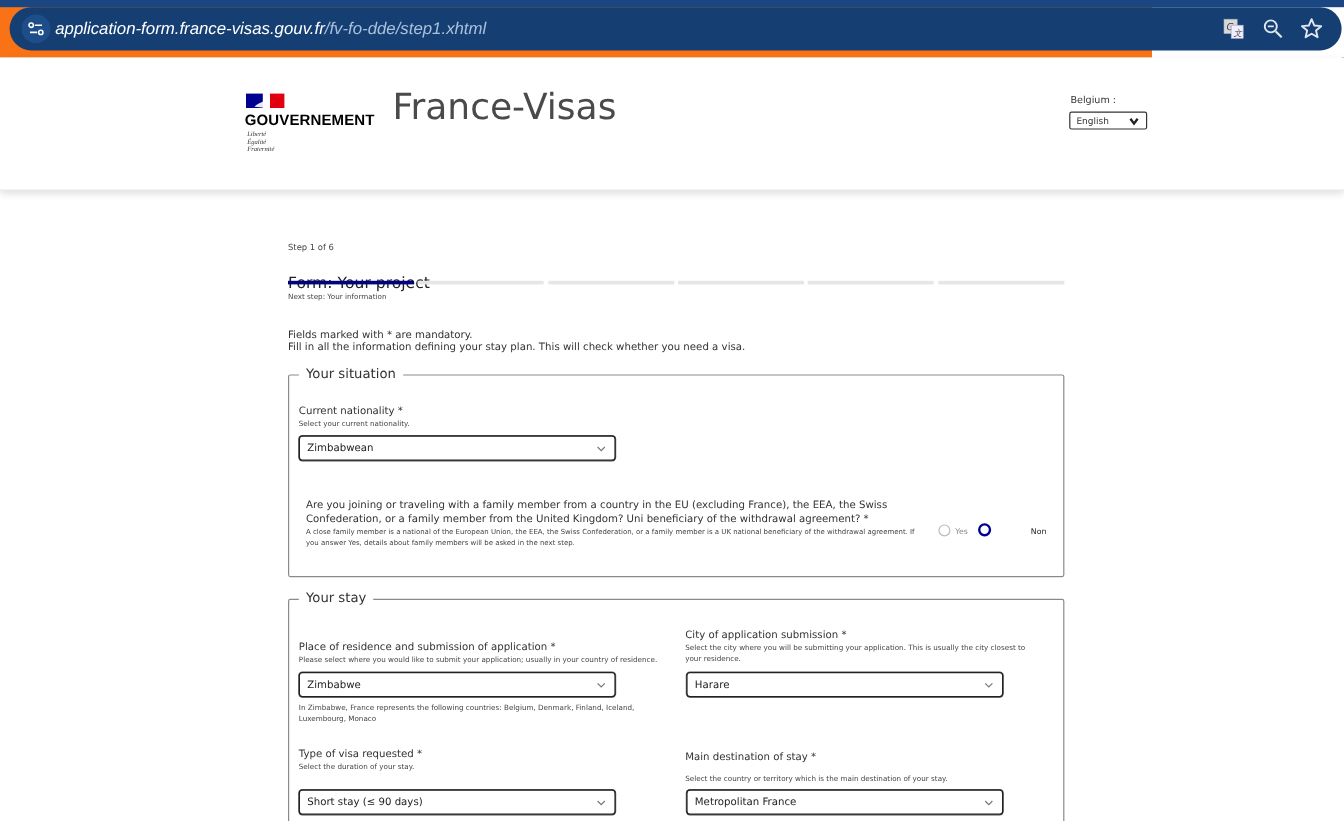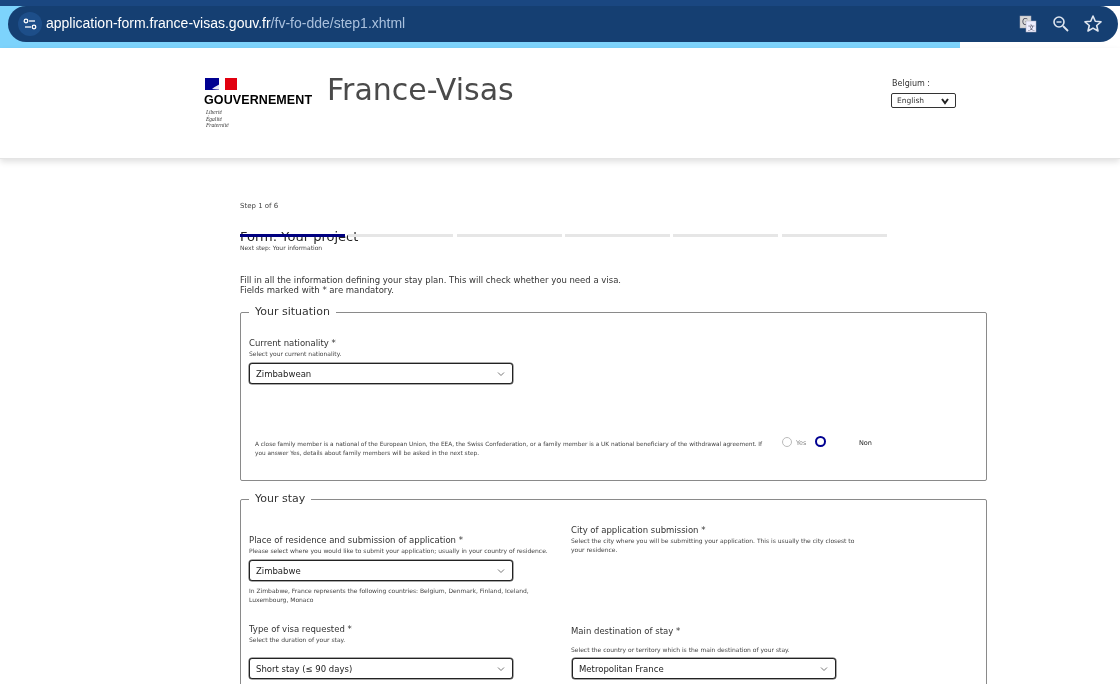--- a/index.html
+++ b/index.html
@@ -1,19 +1,19 @@
 <!DOCTYPE html>
 <html><head>
 <meta charset="utf-8">
 <style>
   * { box-sizing: border-box; margin: 0; padding: 0; }
   html, body { width: 1120px; height: 684px; overflow: hidden; background: #fff; font-family: "DejaVu Sans", "Liberation Sans", sans-serif; color: #333; }
 
   
-  .browser-bar { position: absolute; left: 0; top: 0; width: 960px; height: 48px; background: #7dd3fc; }
+  .browser-bar { position: absolute; left: 0; top: 0; width: 960px; height: 48px; background: #f97316; font-style: italic; }
   .browser-bar .topline { position: absolute; left: 0; top: 0; width: 1120px; height: 6px; background: #1a4781; }
   .omnibox { position: absolute; left: 8px; top: 6px; width: 1110px; height: 36px; background: #153f72; border-radius: 18px; }
   .site-info { position: absolute; left: 10px; top: 6px; width: 24px; height: 24px; border-radius: 12px; background: #1d4e89; }
   .url { position: absolute; left: 38px; top: 9px; font-size: 14px; font-family: "Liberation Sans", sans-serif; color: #fff; white-space: nowrap; }
   .url .path { color: #a9c0dd; }
   .omni-icon { position: absolute; top: 8px; width: 20px; height: 20px; }
   .scroll-mark { position: absolute; left: 1118px; top: 48px; width: 2px; height: 18px; background: #0c1a44; }
 
   
   .site-header { position: absolute; left: 0; top: 48px; width: 1120px; height: 111px; background: #fff; box-shadow: 0 3px 6px rgba(0,0,0,0.12); border-bottom: 1px solid #e4e4e4; }
@@ -33,21 +33,21 @@
   .step-count { position: absolute; left: 240px; top: 202px; font-size: 7px; color: #444; }
   .step-title { position: absolute; left: 240px; top: 229px; font-size: 13px; color: #222; }
   .progress { position: absolute; left: 240px; top: 234px; width: 647px; height: 3px; }
   .seg { position: absolute; top: 0; height: 3px; background: #e6e6e6; }
   .seg.active { background: #000080; }
   .next-step { position: absolute; left: 240px; top: 244px; font-size: 6px; color: #444; }
 
   .intro { position: absolute; left: 240px; top: 275px; font-size: 8.5px; line-height: 10px; color: #333; }
 
   
-  .fieldset { position: absolute; left: 240px; width: 747px; border: 1px solid #8a8a8a; border-radius: 2px; }
+  .fieldset { position: absolute; left: 240px; width: 647px; border: 1px solid #8a8a8a; border-radius: 2px; }
   .legend { position: absolute; left: 8px; top: -8px; background: #fff; padding: 0 6px; font-size: 11px; color: #333; }
   .label { position: absolute; font-size: 8.5px; color: #333; white-space: nowrap; }
   .help { position: absolute; font-size: 6px; color: #444; line-height: 9px; }
   .select { position: absolute; width: 264px; height: 21px; border: 1px solid #222; border-radius: 3px; background: #fff; box-shadow: 0 0 0 0.5px #555; }
   .select .val { position: absolute; left: 6px; top: 5px; font-size: 8.5px; color: #222; white-space: nowrap; }
   .select .chev { position: absolute; right: 6px; top: 5px; width: 10px; height: 10px; }
 
   .question { position: absolute; left: 14px; top: 102px; width: 525px; font-size: 8.5px; line-height: 12px; color: #333; }
   .q-help { position: absolute; left: 14px; top: 127px; width: 515px; font-size: 5.8px; line-height: 9px; color: #444; }
   .radio-yes { position: absolute; left: 541px; top: 124px; width: 10px; height: 10px; border: 1px solid #bbb; border-radius: 50%; background: #fff; }
@@ -126,34 +126,35 @@
   <div class="seg active" style="left:0;width:105px;"></div>
   <div class="seg" style="left:108px;width:105px;"></div>
   <div class="seg" style="left:217px;width:105px;"></div>
   <div class="seg" style="left:325px;width:105px;"></div>
   <div class="seg" style="left:433px;width:105px;"></div>
   <div class="seg" style="left:542px;width:105px;"></div>
 </div>
 <div class="next-step">Next step: Your information</div>
 
 <div class="intro">
+  <div>Fields marked with * are mandatory.</div>
   <div>Fill in all the information defining your stay plan. This will check whether you need a visa.</div>
-  <div>Fields marked with * are mandatory.</div>
 </div>
 
 <div class="fieldset" style="top:312px;height:169px;">
   <div class="legend">Your situation</div>
   <div class="label" style="left:8px;top:25px;">Current nationality *</div>
   <div class="help" style="left:8px;top:36px;">Select your current nationality.</div>
   <div class="select" style="left:8px;top:50px;padding-left:22px;">
     <span class="val">Zimbabwean</span>
     <svg class="chev" viewBox="0 0 10 10">
         <polyline points="2,3.5 5,6.5 8,3.5" fill="none" stroke="#777" stroke-width="1"></polyline>
       </svg>
   </div>
+  <div class="question">Are you joining or traveling with a family member from a country in the EU (excluding France), the EEA, the Swiss Confederation, or a family member from the United Kingdom? Uni beneficiary of the withdrawal agreement? *</div>
   <div class="q-help">A close family member is a national of the European Union, the EEA, the Swiss Confederation, or a family member is a UK national beneficiary of the withdrawal agreement. If you answer Yes, details about family members will be asked in the next step.</div>
   <div class="radio-yes"></div>
   <div class="radio-yes-label">Yes</div>
   <div class="radio-no"></div>
   <div class="radio-no-label">Non</div>
 </div>
 
 <div class="fieldset" style="top:499px;height:200px;">
   <div class="legend">Your stay</div>
 
@@ -162,20 +163,26 @@
   <div class="select" style="left:8px;top:60px;">
     <span class="val">Zimbabwe</span>
     <svg class="chev" viewBox="0 0 10 10">
         <polyline points="2,3.5 5,6.5 8,3.5" fill="none" stroke="#777" stroke-width="1"></polyline>
       </svg>
   </div>
   <div class="help" style="left:8px;top:86px;width:315px;">In Zimbabwe, France represents the following countries: Belgium, Denmark, Finland, Iceland, Luxembourg, Monaco</div>
 
   <div class="label" style="left:330px;top:25px;">City of application submission *</div>
   <div class="help" style="left:330px;top:36px;width:295px;">Select the city where you will be submitting your application. This is usually the city closest to your residence.</div>
+  <div class="select" style="left:331px;top:60px;">
+    <span class="val">Harare</span>
+    <svg class="chev" viewBox="0 0 10 10">
+        <polyline points="2,3.5 5,6.5 8,3.5" fill="none" stroke="#777" stroke-width="1"></polyline>
+      </svg>
+  </div>
 
   <div class="label" style="left:8px;top:124px;">Type of visa requested *</div>
   <div class="help" style="left:8px;top:135px;">Select the duration of your stay.</div>
   <div class="select" style="left:8px;top:158px;">
     <span class="val">Short stay (≤ 90 days)</span>
     <svg class="chev" viewBox="0 0 10 10">
         <polyline points="2,3.5 5,6.5 8,3.5" fill="none" stroke="#777" stroke-width="1"></polyline>
       </svg>
   </div>
 

